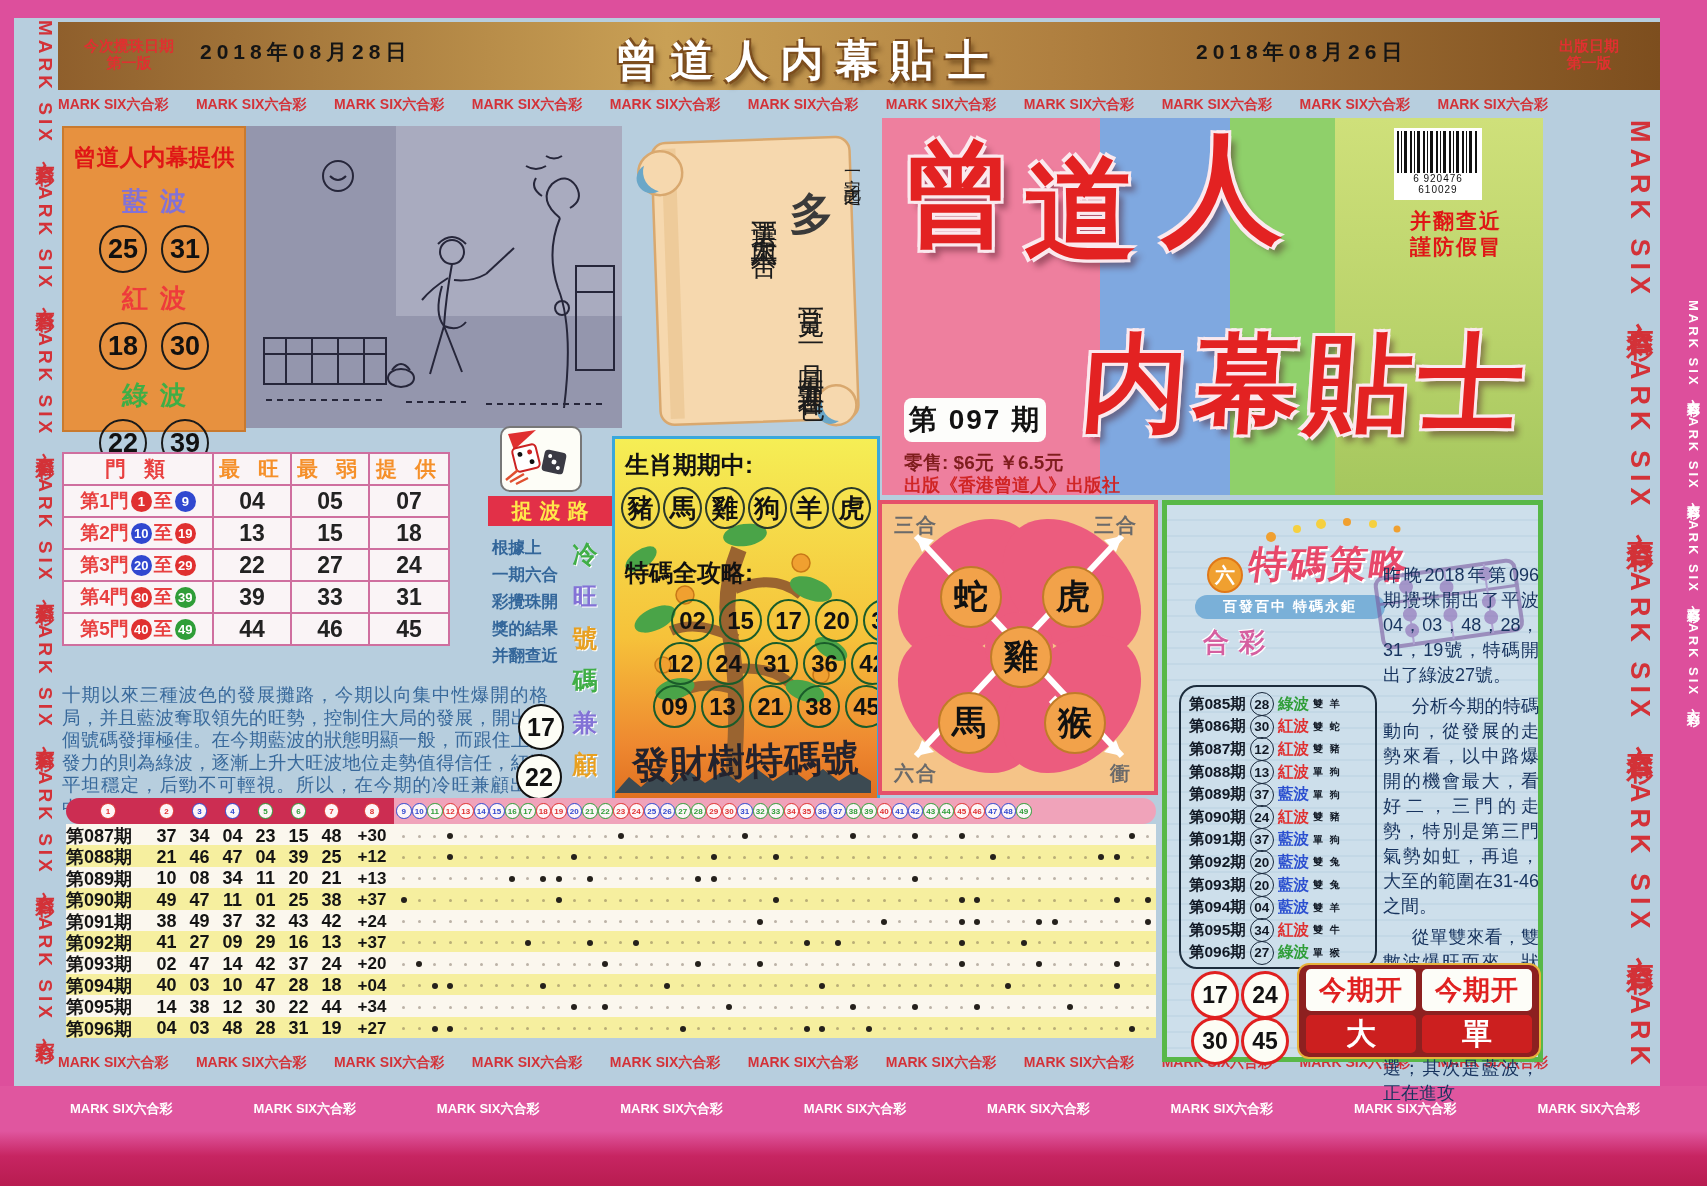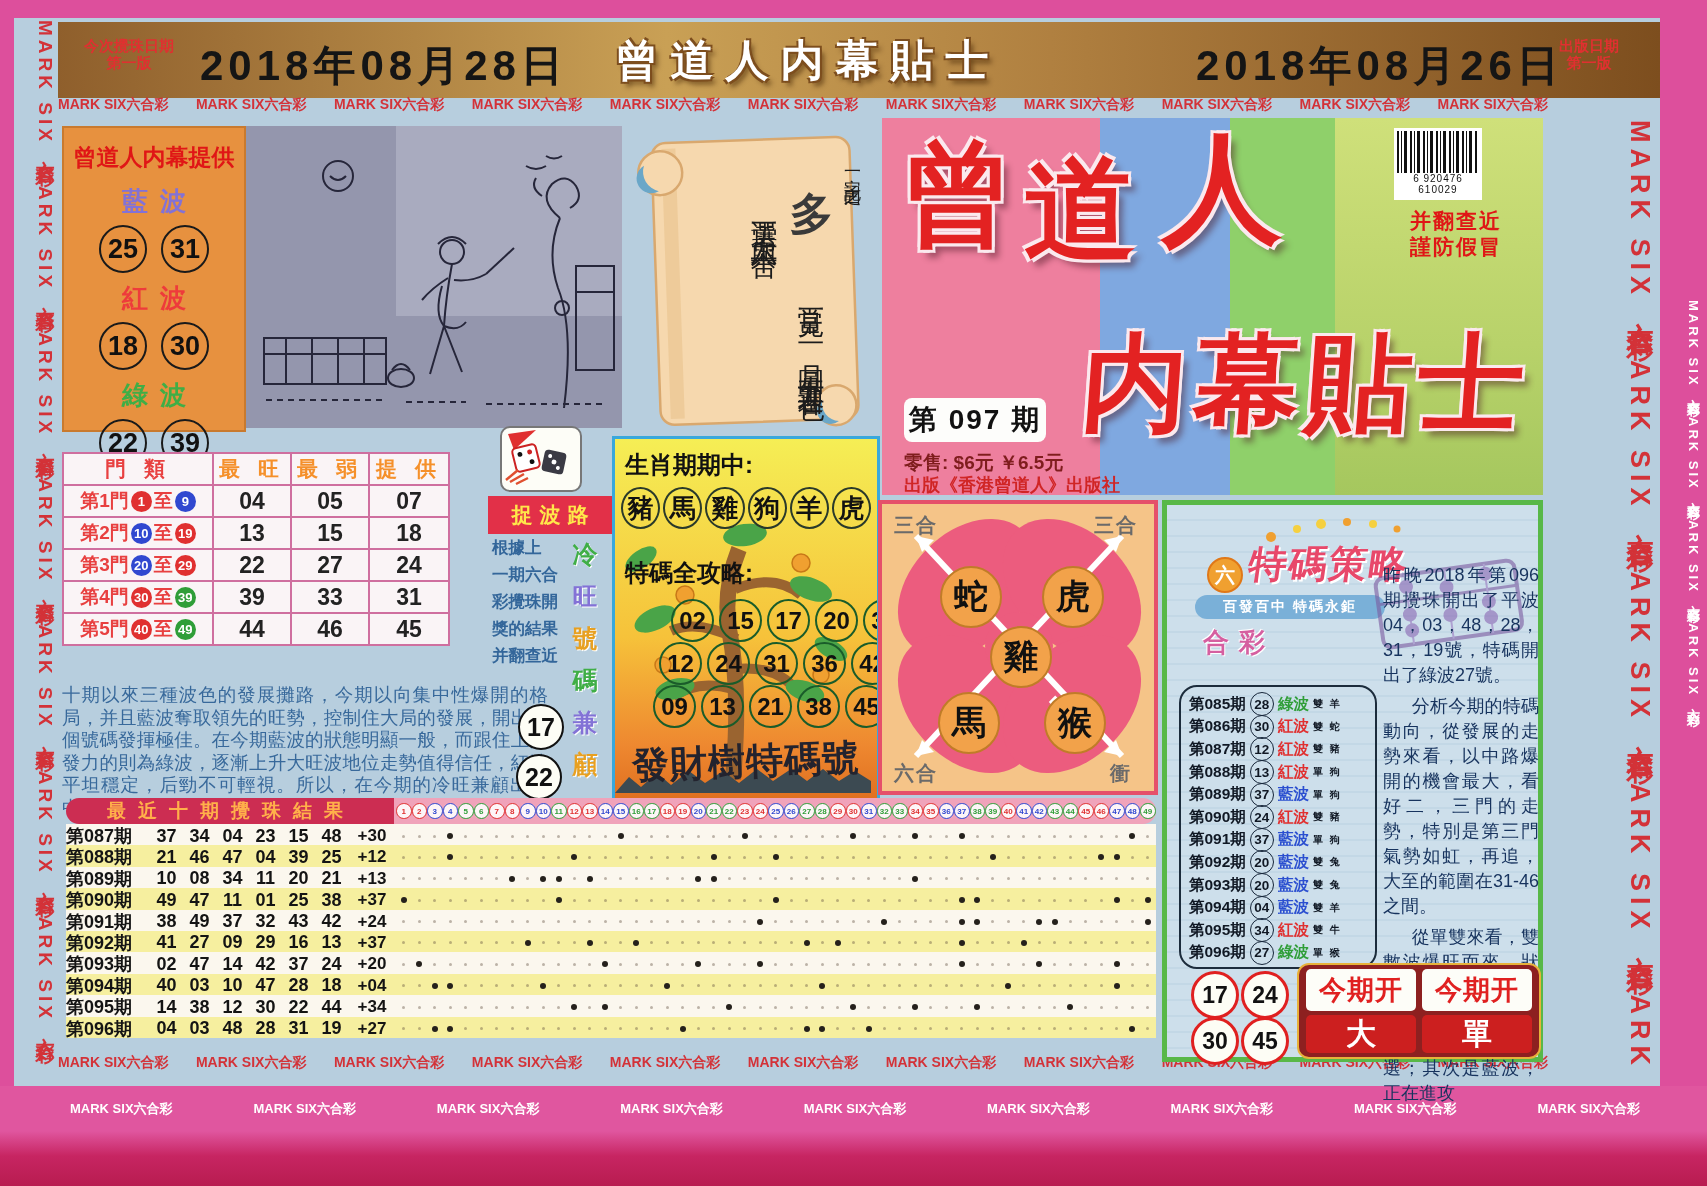--- a/index.html
+++ b/index.html
@@ -16,26 +16,26 @@
   #bord-right-text{left:1668px;top:300px;width:34px;height:560px;writing-mode:vertical-rl;
     color:#fff;font-size:13px;font-weight:bold;letter-spacing:3px;white-space:nowrap;}
   #bord-bottom-row{left:70px;top:1100px;width:1570px;display:flex;justify-content:space-between;
     color:#fff;font-size:13px;font-weight:bold;}
   
   #edge-left{left:16px;top:20px;width:42px;height:1064px;writing-mode:vertical-rl;
     color:#d33238;font-size:19px;font-weight:bold;letter-spacing:4px;white-space:nowrap;overflow:hidden;}
   #edge-right{left:1550px;top:120px;width:108px;height:958px;writing-mode:vertical-rl;
     color:#d33238;font-size:27px;font-weight:bold;letter-spacing:6px;white-space:nowrap;overflow:hidden;}
   
-  #topbar{left:58px;top:22px;width:1602px;height:76px;
+  #topbar{left:58px;top:22px;width:1602px;height:68px;
     background:linear-gradient(90deg,#8f5f2c,#c9a055 38%,#b9945０,#7d4e1e);
     background:linear-gradient(90deg,#8f5f2c,#c9a055 38%,#b08040 62%,#7d4e1e);}
   .tb-lbl{color:#e03030;font-size:15px;font-weight:bold;text-align:center;line-height:17px;width:130px;}
   #tb-lbl-left{left:6px;top:15px;} #tb-lbl-right{left:1466px;top:15px;}
-  .tb-date{font-size:42px;font-weight:bold;color:#151515;letter-spacing:5px;white-space:nowrap;text-align:right;}
+  .tb-date{font-size:21px;font-weight:bold;color:#151515;letter-spacing:5px;white-space:nowrap;text-align:right;}
   #tb-date-left{left:142px;top:16px;} #tb-date-right{left:1138px;top:16px;}
   #tb-title{left:520px;top:10px;width:460px;text-align:center;font-size:43px;font-weight:bold;
     color:#fff;letter-spacing:12px;white-space:nowrap;
     text-shadow:2px 2px 0 #7d4e1e,-2px 2px 0 #7d4e1e,2px -2px 0 #7d4e1e,4px 5px 5px rgba(60,30,0,.6);}
   
   .msrow{left:58px;width:1490px;height:26px;display:flex;justify-content:space-between;align-items:center;
     color:#d33238;font-weight:bold;font-size:14px;white-space:nowrap;}
   #msrow-top{top:92px;} #msrow-bottom{top:1050px;}
   
   #provide{left:62px;top:126px;width:180px;height:302px;background:#e7913f;border:2px solid #c97a2e;}
@@ -85,21 +85,21 @@
   .gt-h{color:#f5902a;font-size:21px;letter-spacing:6px;}
   .gt-gate{gap:2px;font-size:19px;color:#e84040;font-weight:bold;}
   .miniball{width:21px;height:21px;border-radius:50%;color:#fff;font-size:13px;font-weight:bold;
     display:flex;align-items:center;justify-content:center;}
   
   #analysis{left:62px;top:684px;width:486px;height:112px;color:#38699b;font-size:18.5px;
     line-height:22.5px;font-weight:500;text-align:justify;}
   
   #catch{left:488px;top:424px;width:124px;height:372px;}
   #dicebox{left:12px;top:2px;width:78px;height:62px;background:#fdfdf7;border:2px solid #777;border-radius:10px;}
-  #catch-label{left:0;top:72px;width:124px;height:38px;background:#e23048;color:#ffe84a;
+  #catch-label{left:0;top:72px;width:124px;height:30px;background:#e23048;color:#ffe84a;
     display:flex;align-items:center;justify-content:center;font-size:21px;font-weight:bold;letter-spacing:7px;text-indent:7px;}
   #catch-lines{left:4px;top:110px;width:72px;color:#33669a;font-size:16.5px;line-height:27px;font-weight:bold;white-space:nowrap;}
   #catch-vchars{left:82px;top:114px;width:30px;text-align:center;}
   .cv-char{font-size:25px;font-weight:bold;margin-bottom:9px;text-shadow:1px 1px 0 #fff;}
   .catch-circ{width:42px;height:42px;border:2.5px solid #111;border-radius:50%;background:#fdfdf5;
     display:flex;align-items:center;justify-content:center;font-size:25px;font-weight:bold;color:#111;}
   #catch-c0{left:30px;top:280px;} #catch-c1{left:28px;top:330px;}
   
   #tree{left:612px;top:436px;width:262px;height:360px;border:3px solid #39a8dc;
     background:linear-gradient(180deg,#f5ee55,#f6c23a 55%,#ee8830 85%,#e07020);overflow:hidden;}
@@ -655,21 +655,20 @@
       </div>
     </div>
     <div class="abs no-ball" id="nb-0">17</div>
     <div class="abs no-ball" id="nb-1">24</div>
     <div class="abs no-ball" id="nb-2">30</div>
     <div class="abs no-ball" id="nb-3">45</div>
   </div>
 
   <div class="abs" id="results">
     <div class="res-grid" id="res-head">
-      <div id="res-title">最近十期攪珠結果</div>
     <div class="bh-cell">
           <div class="bh-circ" style="color: rgb(224, 48, 48); border-color: rgb(224, 48, 48);">1</div>
         </div>
         <div class="bh-cell">
           <div class="bh-circ" style="color: rgb(224, 48, 48); border-color: rgb(224, 48, 48);">2</div>
         </div>
         <div class="bh-cell">
           <div class="bh-circ" style="color: rgb(48, 72, 208); border-color: rgb(48, 72, 208);">3</div>
         </div>
         <div class="bh-cell">

